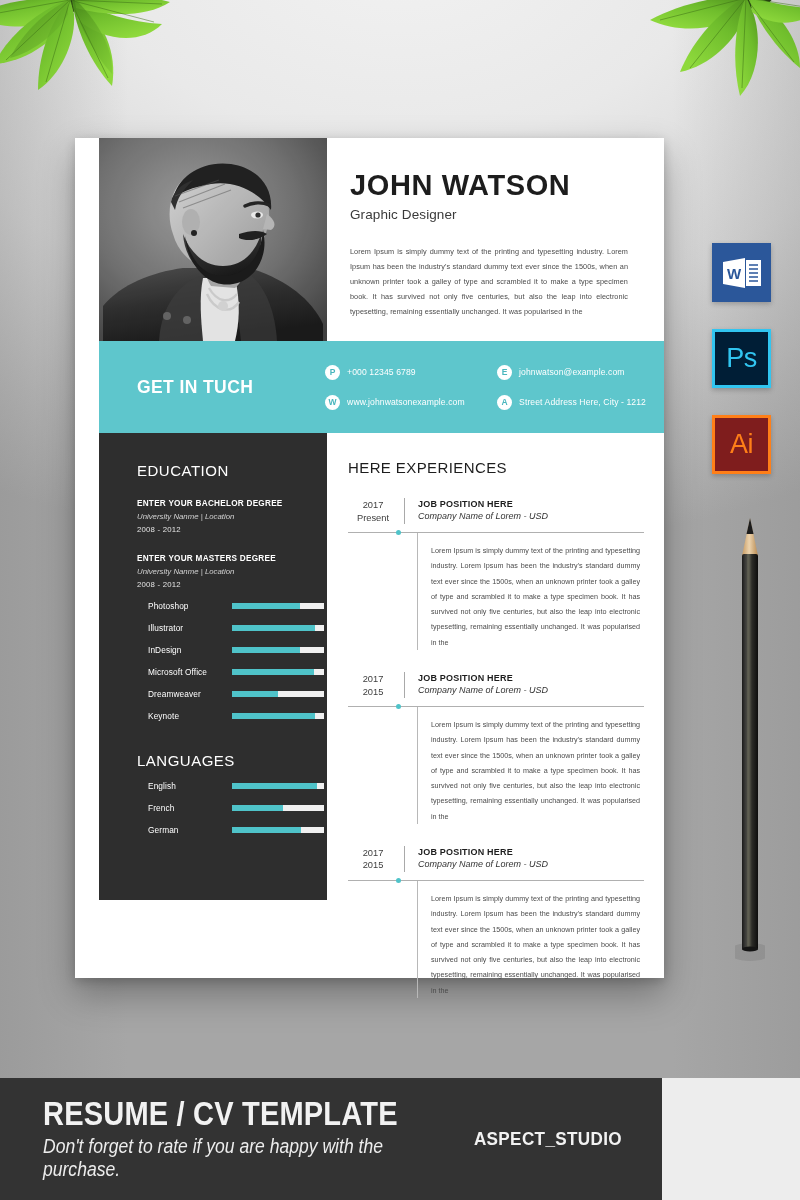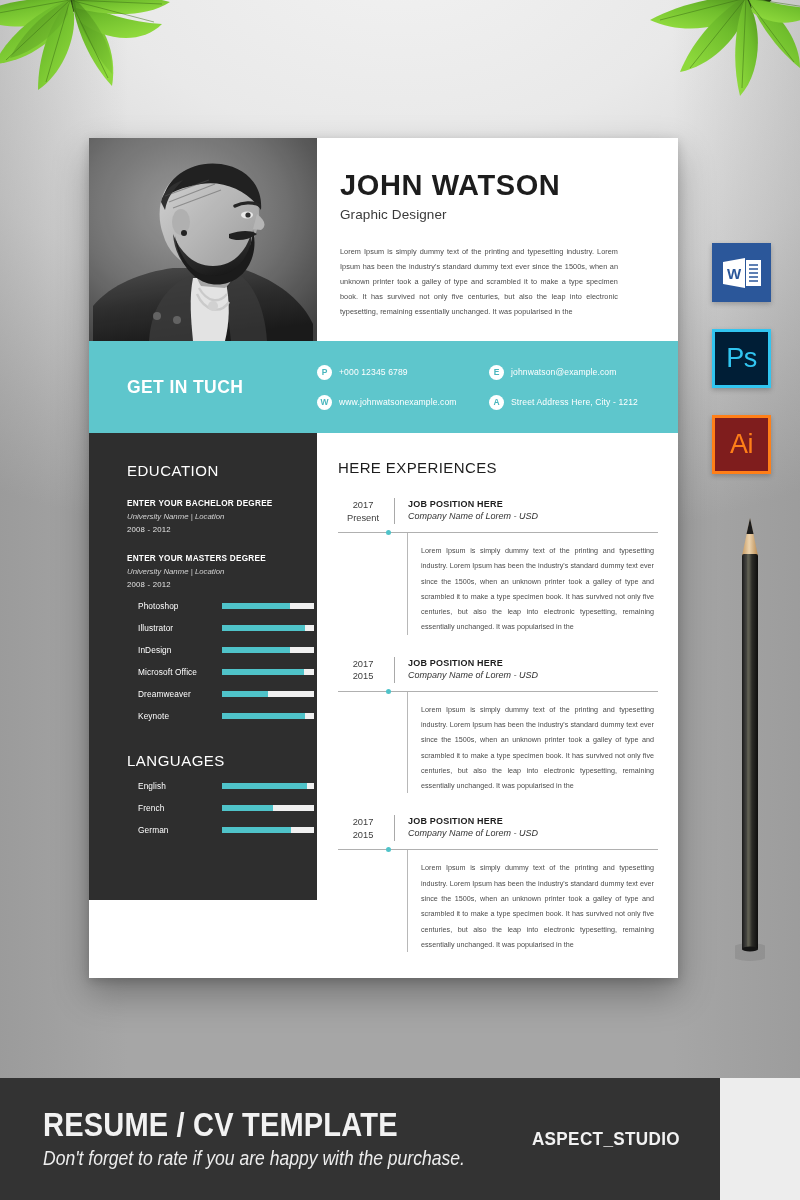--- a/index.html
+++ b/index.html
@@ -20,23 +20,24 @@
   .backdrop:after{
     content:""; position:absolute; inset:0;
     background:linear-gradient(90deg, rgba(130,130,130,.30) 0%, rgba(255,255,255,0) 16%, rgba(255,255,255,0) 84%, rgba(130,130,130,.26) 100%);
   }
   
   .leaves { position:absolute; top:0; pointer-events:none; }
   .leaves.left { left:-26px; }
   .leaves.right { right:-18px; }
   
   .page {
-    position:absolute; left:89px; top:138px; width:589px; height:840px;
+    position:absolute; left:75px; top:138px; width:589px; height:840px;
     background:#ffffff;
     box-shadow:0 16px 34px rgba(0,0,0,.30), 0 3px 10px rgba(0,0,0,.18);
+    padding-left:24px;
   }
   
   .hdr { display:flex; height:203px; }
   .photo { width:228px; height:203px; position:relative; overflow:hidden; background:#4a4a4a; }
   .photo svg { display:block; }
   .hdr-right { flex:1; padding:32px 28px 0 23px; }
   .name {
     font-size:29px; font-weight:700; letter-spacing:.6px; color:#1d1d1d;
     line-height:1.05;
   }
@@ -118,21 +119,21 @@
   }
   .badge-word { background:#2b579a; display:flex; align-items:center; justify-content:center; }
   .badge-ps { background:#001e36; border:3px solid #31c5f0; display:flex; align-items:center; justify-content:center; }
   .badge-ai { background:#7f1d1d; border:3px solid #ff7f18; display:flex; align-items:center; justify-content:center; }
   .badge-ps span { color:#31c5f0; font-size:27px; font-weight:400; letter-spacing:-.5px; }
   .badge-ai span { color:#ff7f18; font-size:27px; font-weight:400; letter-spacing:-.5px; }
   
   .pencil { position:absolute; left:735px; top:516px; }
   
   .footer {
-    position:absolute; left:0; top:1078px; width:720px; height:122px;
+    position:absolute; left:0; top:1078px; width:662px; height:122px;
     background:#333333; display:flex; align-items:center;
   }
   .f-left { padding-left:43px; flex:1; }
   .f-title {
     color:#f2f2f2; font-size:33px; font-weight:700; letter-spacing:.2px;
     transform:scaleX(.88); transform-origin:left center; line-height:1.05;
   }
   .f-sub {
     color:#ededed; font-size:19.5px; font-style:italic; margin-top:4px;
     transform:scaleX(.9); transform-origin:left center;

